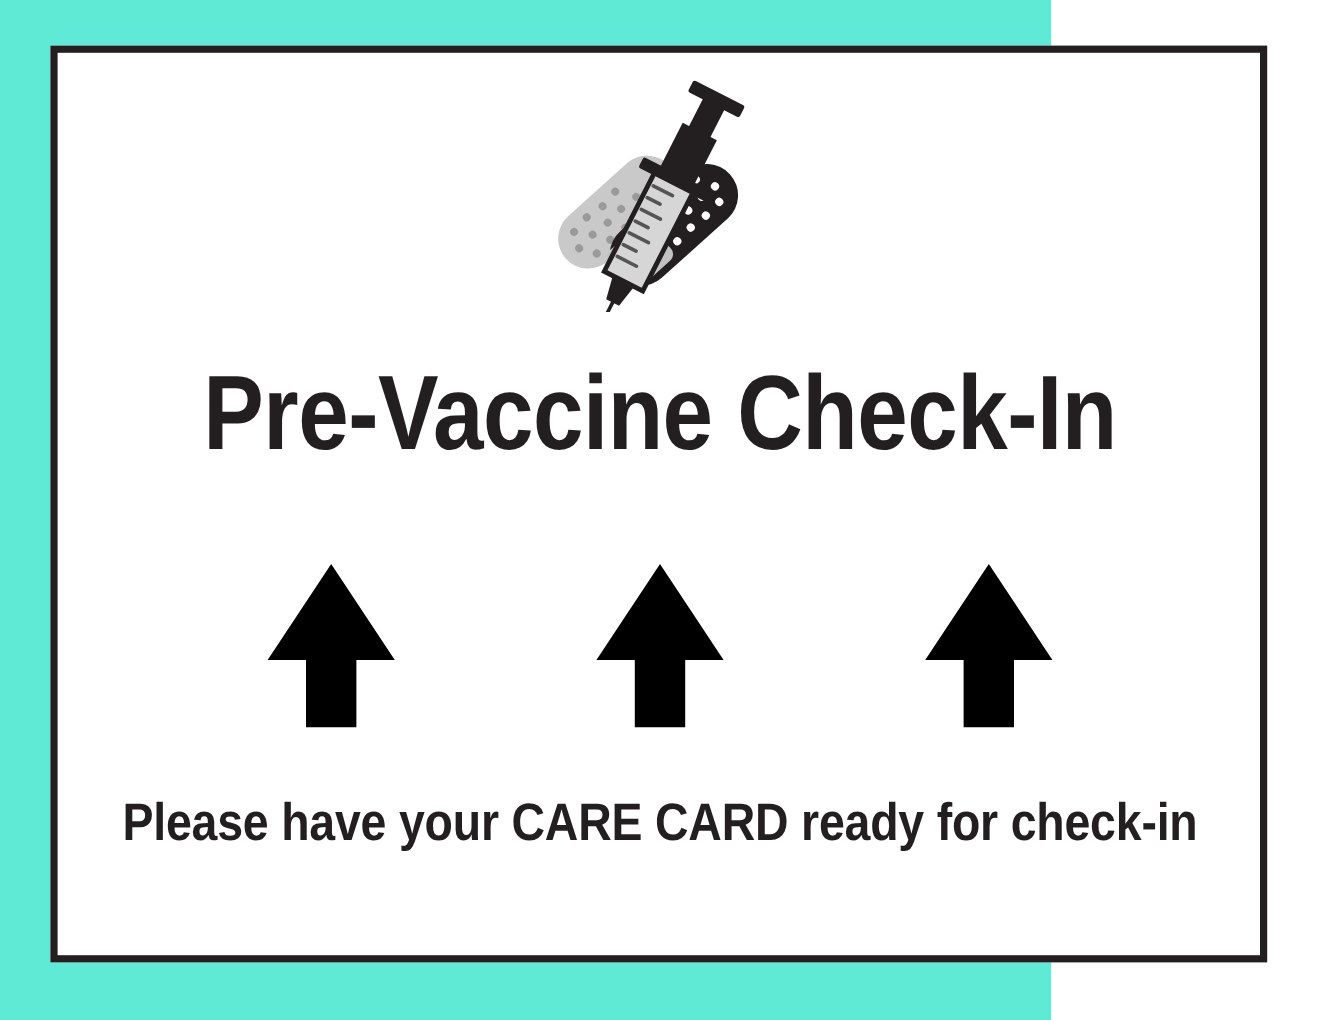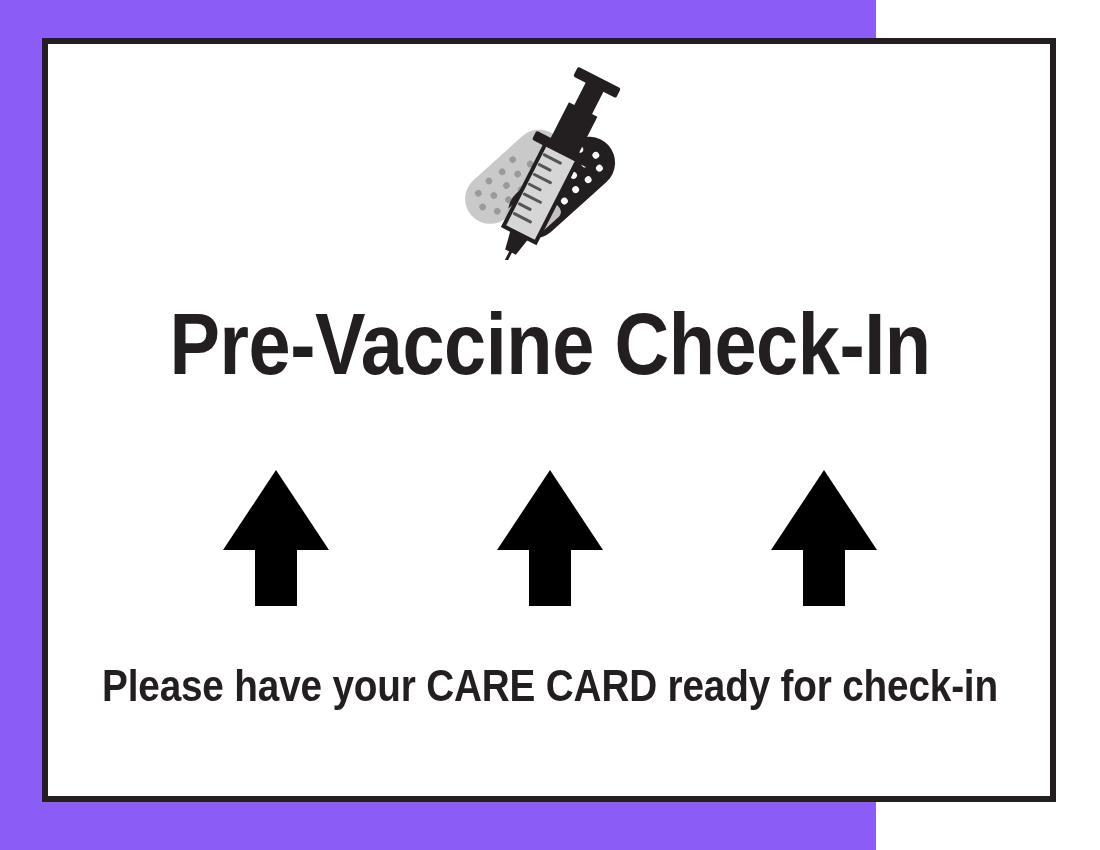--- a/index.html
+++ b/index.html
@@ -11,21 +11,21 @@
     width: 1100px;
     height: 850px;
     font-family: "Liberation Sans", sans-serif;
     overflow: hidden;
   }
 
   .sign-canvas {
     position: relative;
     width: 876px;
     height: 850px;
-    background: #8b5cf6;
+    background: #5eead4;
   }
 
   
   .sign-frame {
     position: absolute;
     left: 42px;
     top: 38px;
     width: 1014px;
     height: 764px;
     border: 6px solid #231f20;

